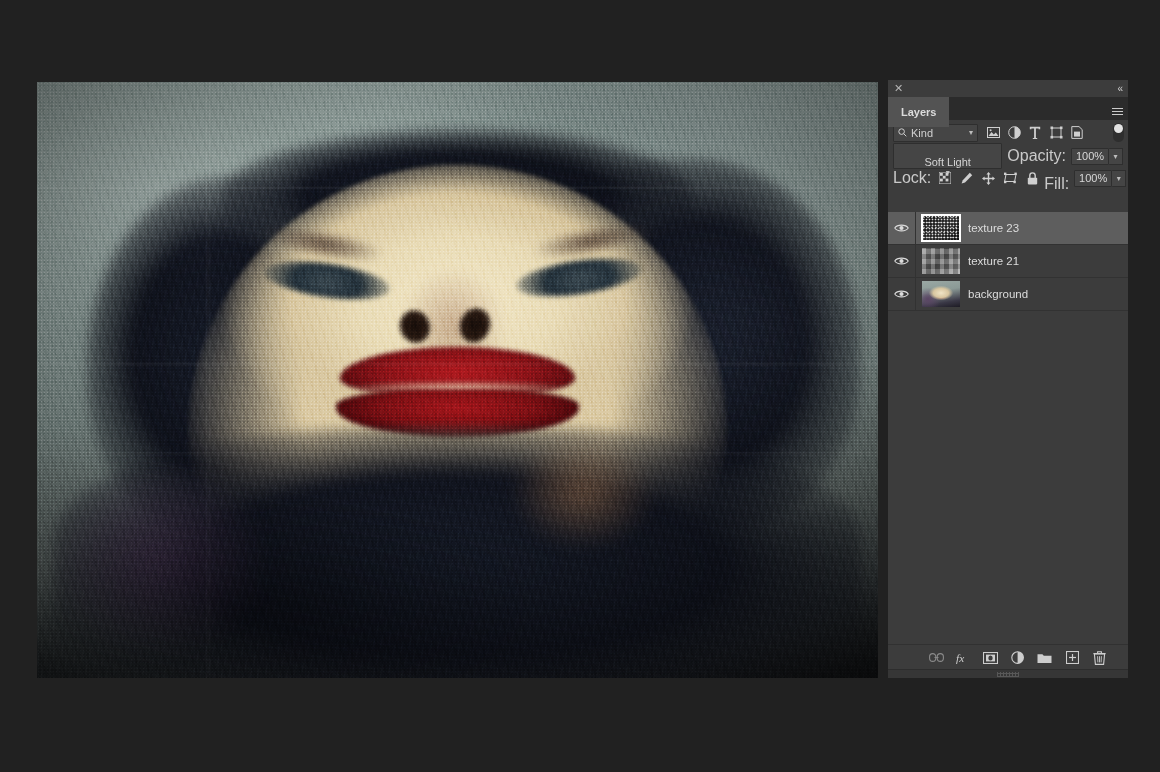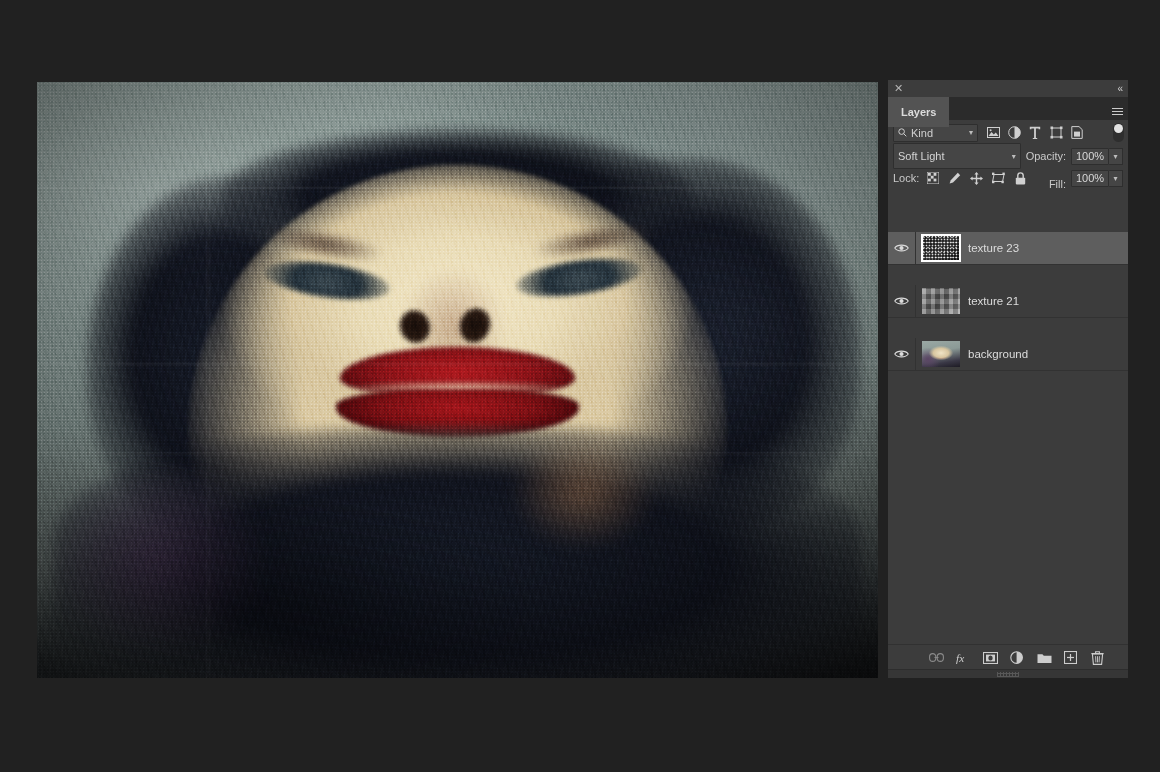--- a/index.html
+++ b/index.html
@@ -269,23 +269,24 @@
     display: flex; align-items: center;
     padding: 0 5px;
     gap: 5px;
   }
   .blend-select {
     width: 130px; height: 18px;
     background: #454545;
     border: 1px solid #2e2e2e; border-radius: 1px;
     display: flex; align-items: center; padding: 12px 4px;
     cursor: pointer;
+    flex-direction: column;
   }
   .blend-select .txt { flex: 1; color: #d4d4d4; font-size: 11px; }
-  .lbl { color: #cacaca; font-size: 11px; white-space: nowrap; }
+  .lbl { color: #cacaca; font-size: 16px; white-space: nowrap; }
   .num-field {
     width: 38px; height: 17px;
     background: #454545;
     border: 1px solid #2e2e2e; border-radius: 1px;
     color: #d8d8d8; font-size: 11px;
     display: flex; align-items: center; justify-content: center;
     cursor: text;
   }
   .num-stepper {
     width: 14px; height: 17px;
@@ -304,21 +305,20 @@
     top: 132px; bottom: 34px;
     background: #3c3c3c;
     overflow: hidden;
   }
   .layer-row {
     height: 33px;
     display: flex; align-items: center;
     border-bottom: 1px solid #323232;
     background: #3c3c3c;
     cursor: pointer;
-    margin-top: 20px;
   }
   .layer-row.selected { background: #5e5e5e; }
   .eye-cell {
     width: 28px; height: 100%;
     display: flex; align-items: center; justify-content: center;
     border-right: 1px solid #323232;
     cursor: pointer;
   }
   .thumb-cell {
     width: 50px;
@@ -368,21 +368,21 @@
   }
   .bottom-icons {
     height: 25px;
     display: flex; align-items: center; justify-content: flex-end;
     gap: 12px;
     padding-right: 22px;
   }
   .bico {
     width: 15px; height: 15px;
     color: #cdcdcd;
-    display: flex; align-items: center; justify-content: flex-start;
+    display: flex; align-items: center; justify-content: flex-end;
     cursor: pointer;
   }
   .bico.dim { color: #8a8a8a; }
   .resize-strip {
     position: absolute; left: 0; right: 0; bottom: 0;
     height: 9px;
     background: #363636;
     border-top: 1px solid #2d2d2d;
     display: flex; align-items: center; justify-content: center;
   }

